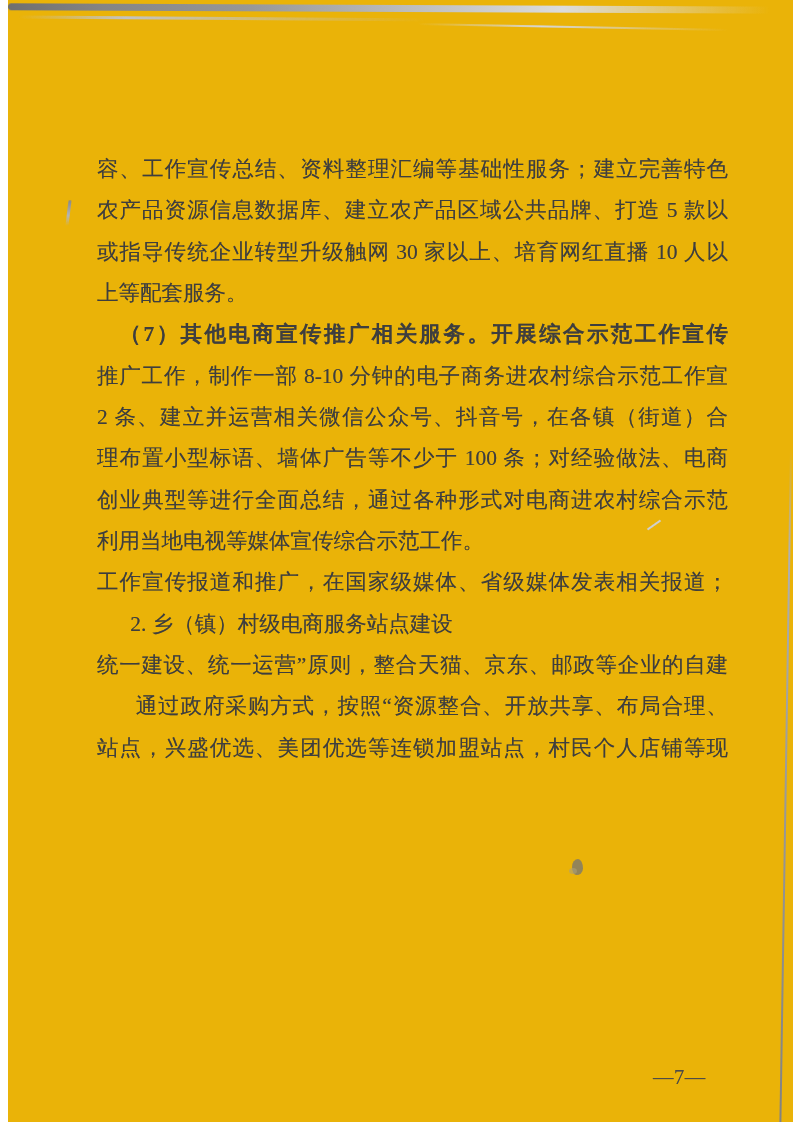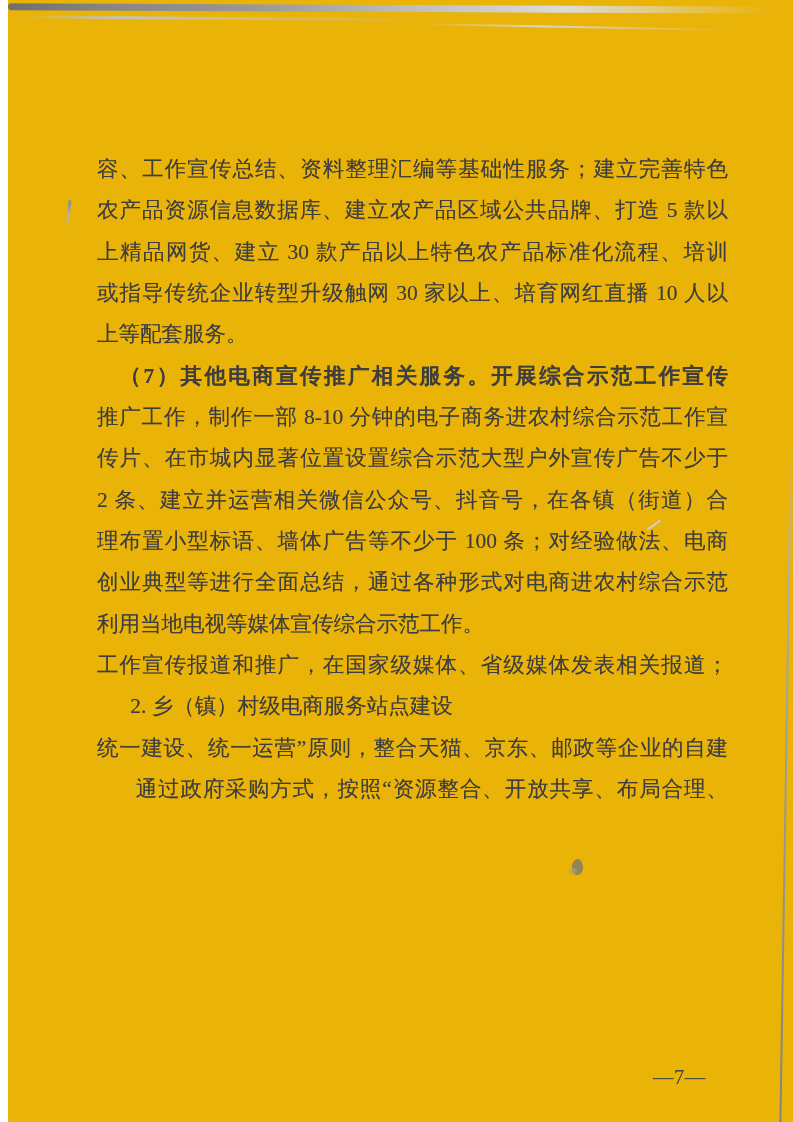--- a/index.html
+++ b/index.html
@@ -110,43 +110,42 @@
   <div class="edge-line-right2"></div>
   <div class="tick-left-margin"></div>
   <div class="smudge-right"></div>
   <div class="slash-mark"></div>
 
   <div class="textblock">
 
     <div>
       <div class="line">容、工作宣传总结、资料整理汇编等基础性服务；建立完善特色</div>
       <div class="line">农产品资源信息数据库、建立农产品区域公共品牌、打造 5 款以</div>
-      <div class="line">上精品网货、建立 30 款产品以上特色农产品标准化流程、培训</div>
       <div class="line">或指导传统企业转型升级触网 30 家以上、培育网红直播 10 人以</div>
       <div class="line end">上等配套服务。</div>
     </div>
 
 
     <div>
       <div class="line ind-item7">（7）其他电商宣传推广相关服务。开展综合示范工作宣传</div>
       <div class="line">推广工作，制作一部 8-10 分钟的电子商务进农村综合示范工作宣</div>
-      <div class="line">传片、在市城内显著位置设置综合示范大型户外宣传广告不少于</div>
       <div class="line">2 条、建立并运营相关微信公众号、抖音号，在各镇（街道）合</div>
       <div class="line">理布置小型标语、墙体广告等不少于 100 条；对经验做法、电商</div>
       <div class="line">创业典型等进行全面总结，通过各种形式对电商进农村综合示范</div>
       <div class="line end">利用当地电视等媒体宣传综合示范工作。</div>
       <div class="line">工作宣传报道和推广，在国家级媒体、省级媒体发表相关报道；</div>
     </div>
 
     <div>
       <div class="line ind-head end">2. 乡（镇）村级电商服务站点建设</div>
     </div>
 
     <div>
       <div class="line">统一建设、统一运营”原则，整合天猫、京东、邮政等企业的自建</div>
       <div class="line ind-body">通过政府采购方式，按照“资源整合、开放共享、布局合理、</div>
+      <div class="line">站点，兴盛优选、美团优选等连锁加盟站点，村民个人店铺等现</div>
     </div>
 
   </div>
 
   <div class="pagenum">—7—</div>
 
 </div>
 
 </body></html>

